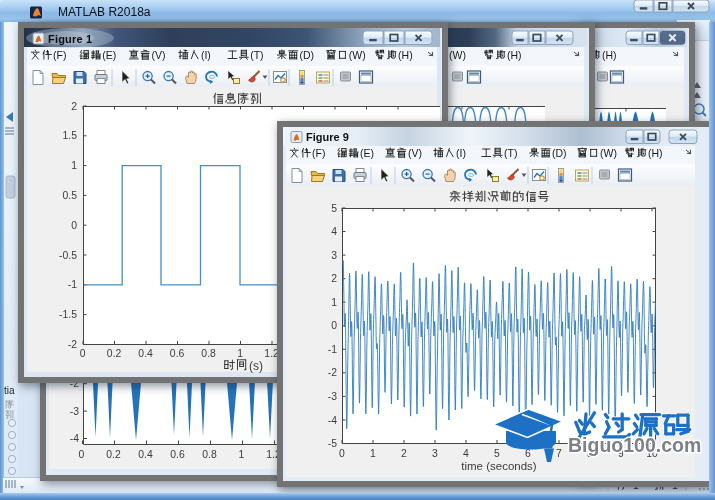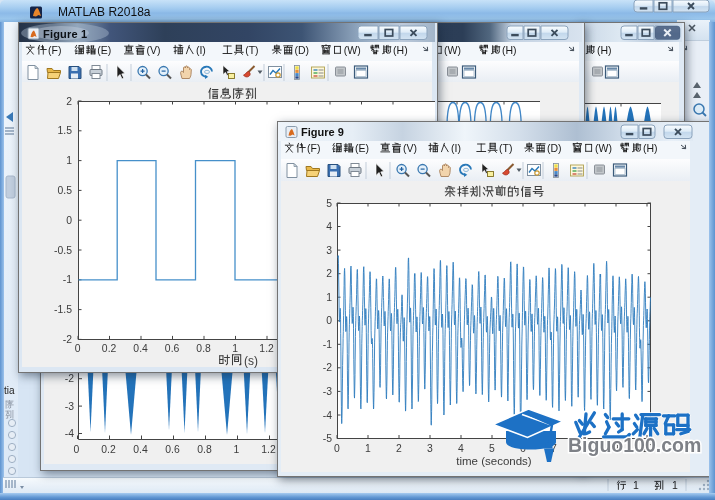--- a/index.html
+++ b/index.html
@@ -1,15 +1,15 @@
 <!DOCTYPE html>
 <html><head><meta charset="utf-8"><style>
 html,body{margin:0;padding:0;width:715px;height:500px;overflow:hidden;font-family:"Liberation Sans",sans-serif;}
 .abs{position:absolute;}
-.win{position:absolute;border:1px solid #737373;box-shadow:2px 3px 9px rgba(20,35,55,0.5);}
+.win{position:absolute;border:6px solid #737373;box-shadow:2px 3px 9px rgba(20,35,55,0.5);}
 </style></head><body>
 <div class="abs" style="left:0;top:0;width:715px;height:500px;background:#d7e5f4;">
 <div class="abs" style="left:0;top:0;width:715px;height:22px;background:linear-gradient(180deg,#c8e2f8 0%,#a6cdf0 35%,#8cbae8 60%,#9ac6ec 85%,#86b4e2 100%);border-bottom:1px solid #7fa9d4;border-radius:5px 5px 0 0;"></div>
 <svg class="abs" style="left:0;top:0" width="260" height="22">
 <rect x="30" y="6.5" width="12" height="12" rx="1.5" fill="#14254a"></rect>
 <path d="M33,16 C34,11 36,8 37.5,8 C39,9.5 40,13 41,16 L38.5,15 L36,16.5 Z" fill="#e8862c"></path>
 <text x="58" y="15.5" font-size="12" fill="#111">MATLAB R2018a</text>
 </svg>
 <svg class="abs" style="left:600px;top:0" width="115" height="20">
 <defs>

